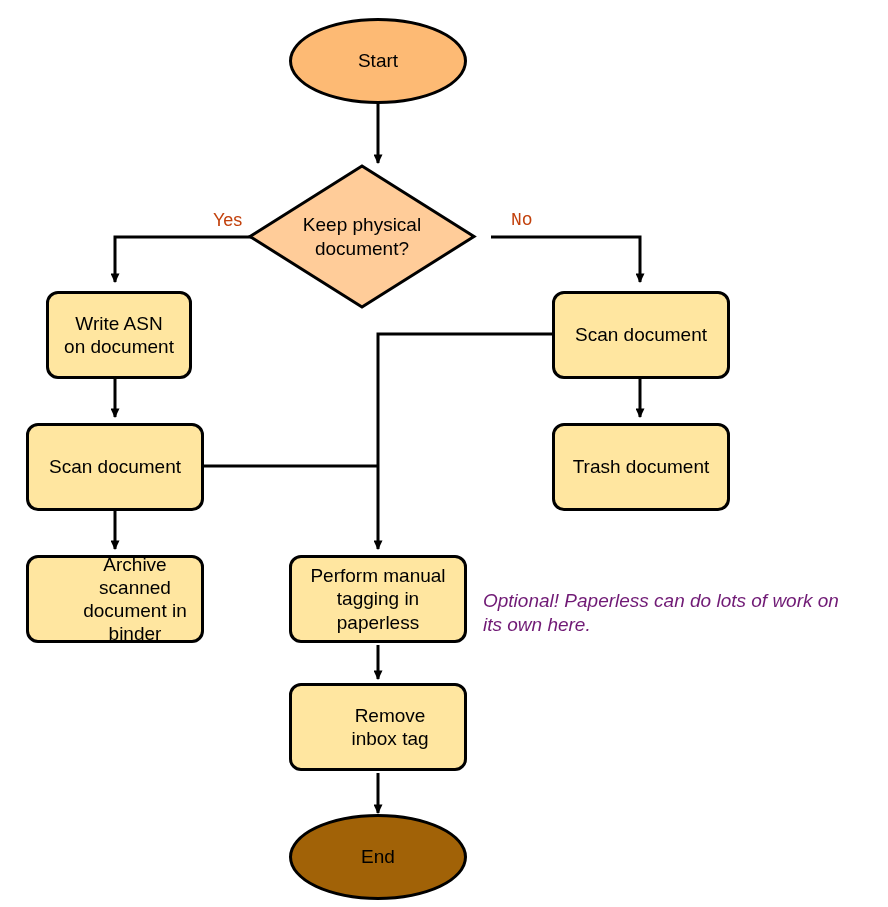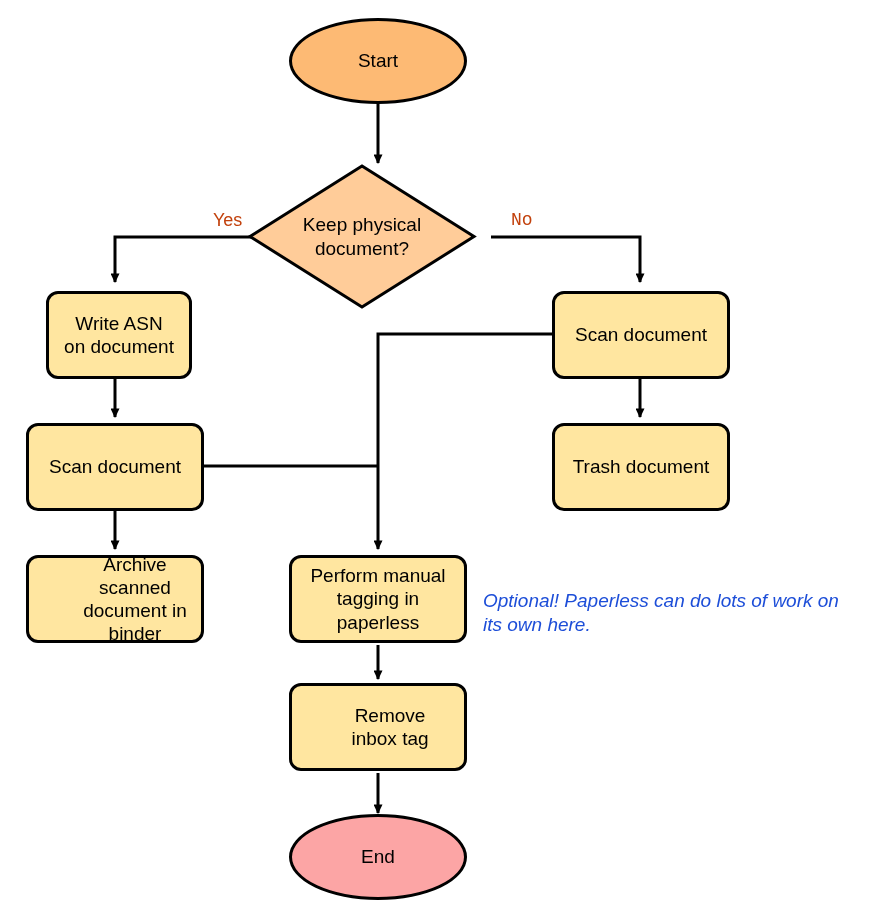--- a/index.html
+++ b/index.html
@@ -79,21 +79,21 @@
     color: #c2410c;
     background: #ffffff;
     padding: 0 3px;
     z-index: 3;
     white-space: nowrap;
   }
   .annotation {
     position: absolute;
     font-size: 19px;
     font-style: italic;
-    color: #1d4ed8;
+    color: #701a75;
     line-height: 1.28;
     z-index: 3;
     white-space: pre-line;
   }
 </style>
 </head>
 <body>
 
 <div id="flowchart-canvas">
 
@@ -160,20 +160,20 @@
 
   <div class="node node-process" style="left:552px; top:423px; width:178px; height:88px; background:#ffe6a0;">
     <span>Trash document</span>
   </div>
 
   <div class="node node-process" style="left:289px; top:683px; width:178px; height:88px; background:#ffe6a0;padding-left:24px;">
     <span>Remove
 inbox tag</span>
   </div>
 
-  <div class="node node-terminal" style="left:289px; top:814px; width:178px; height:86px; background:#fca5a5;">
+  <div class="node node-terminal" style="left:289px; top:814px; width:178px; height:86px; background:#a16207;">
     <span>End</span>
   </div>
 
   <div class="annotation" style="left:483px; top:589px; width:400px;">Optional! Paperless can do lots of work on
 its own here.</div>
 
 </div>
 
 </body></html>

